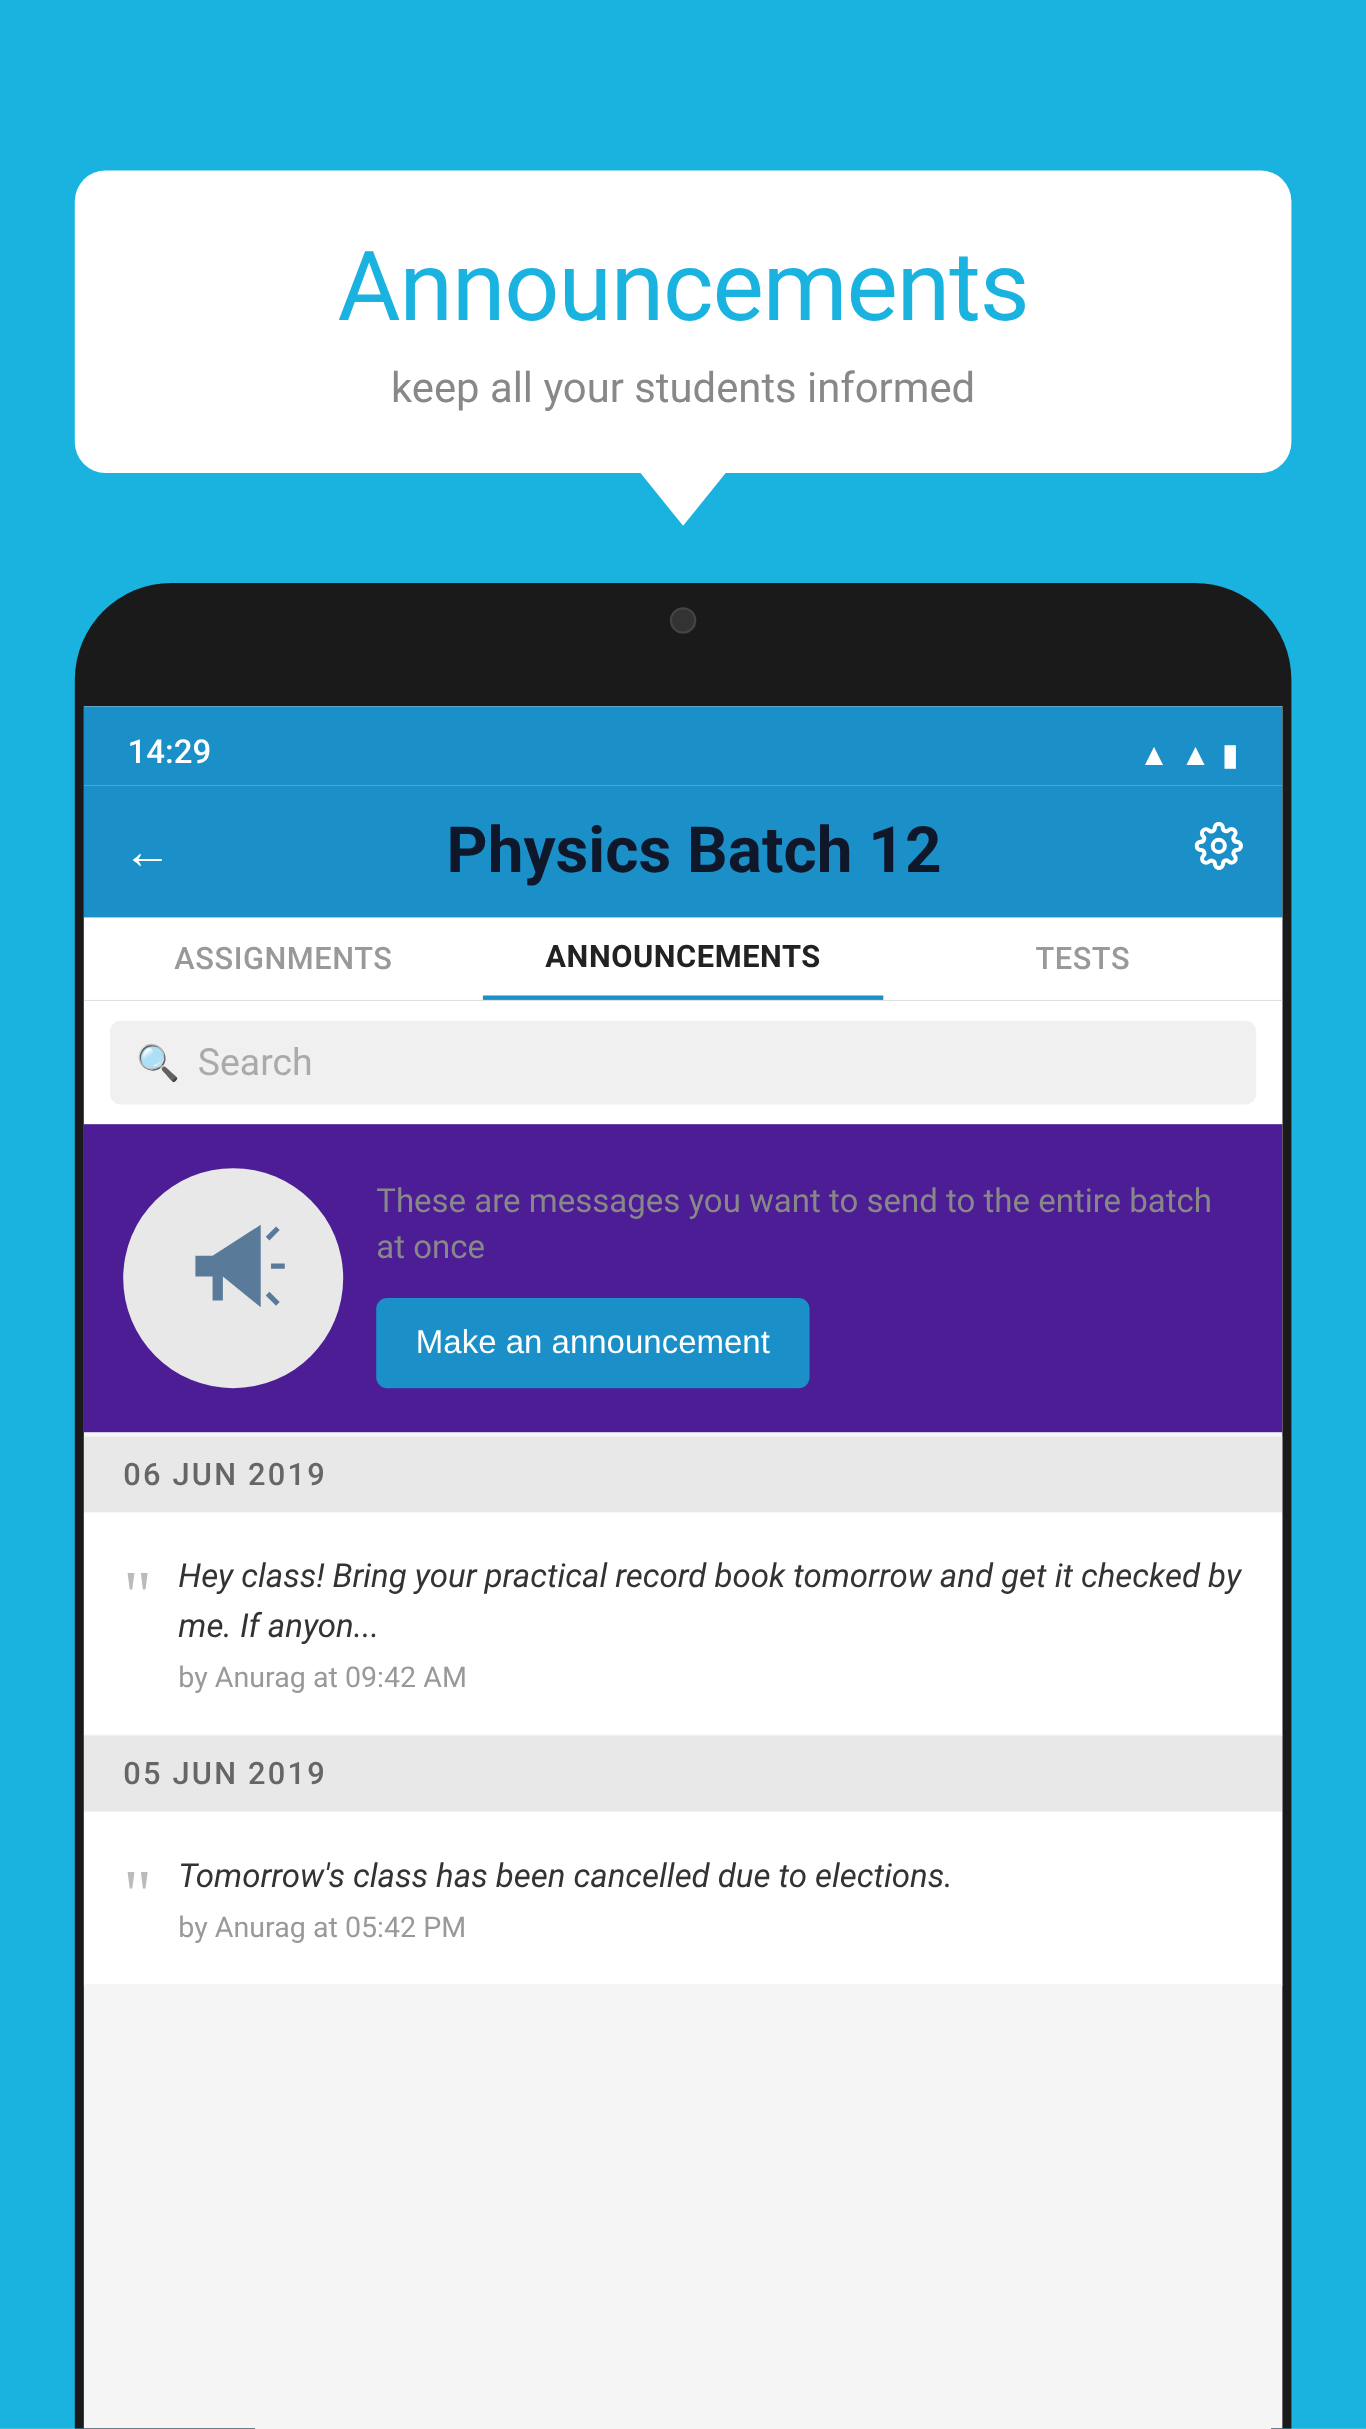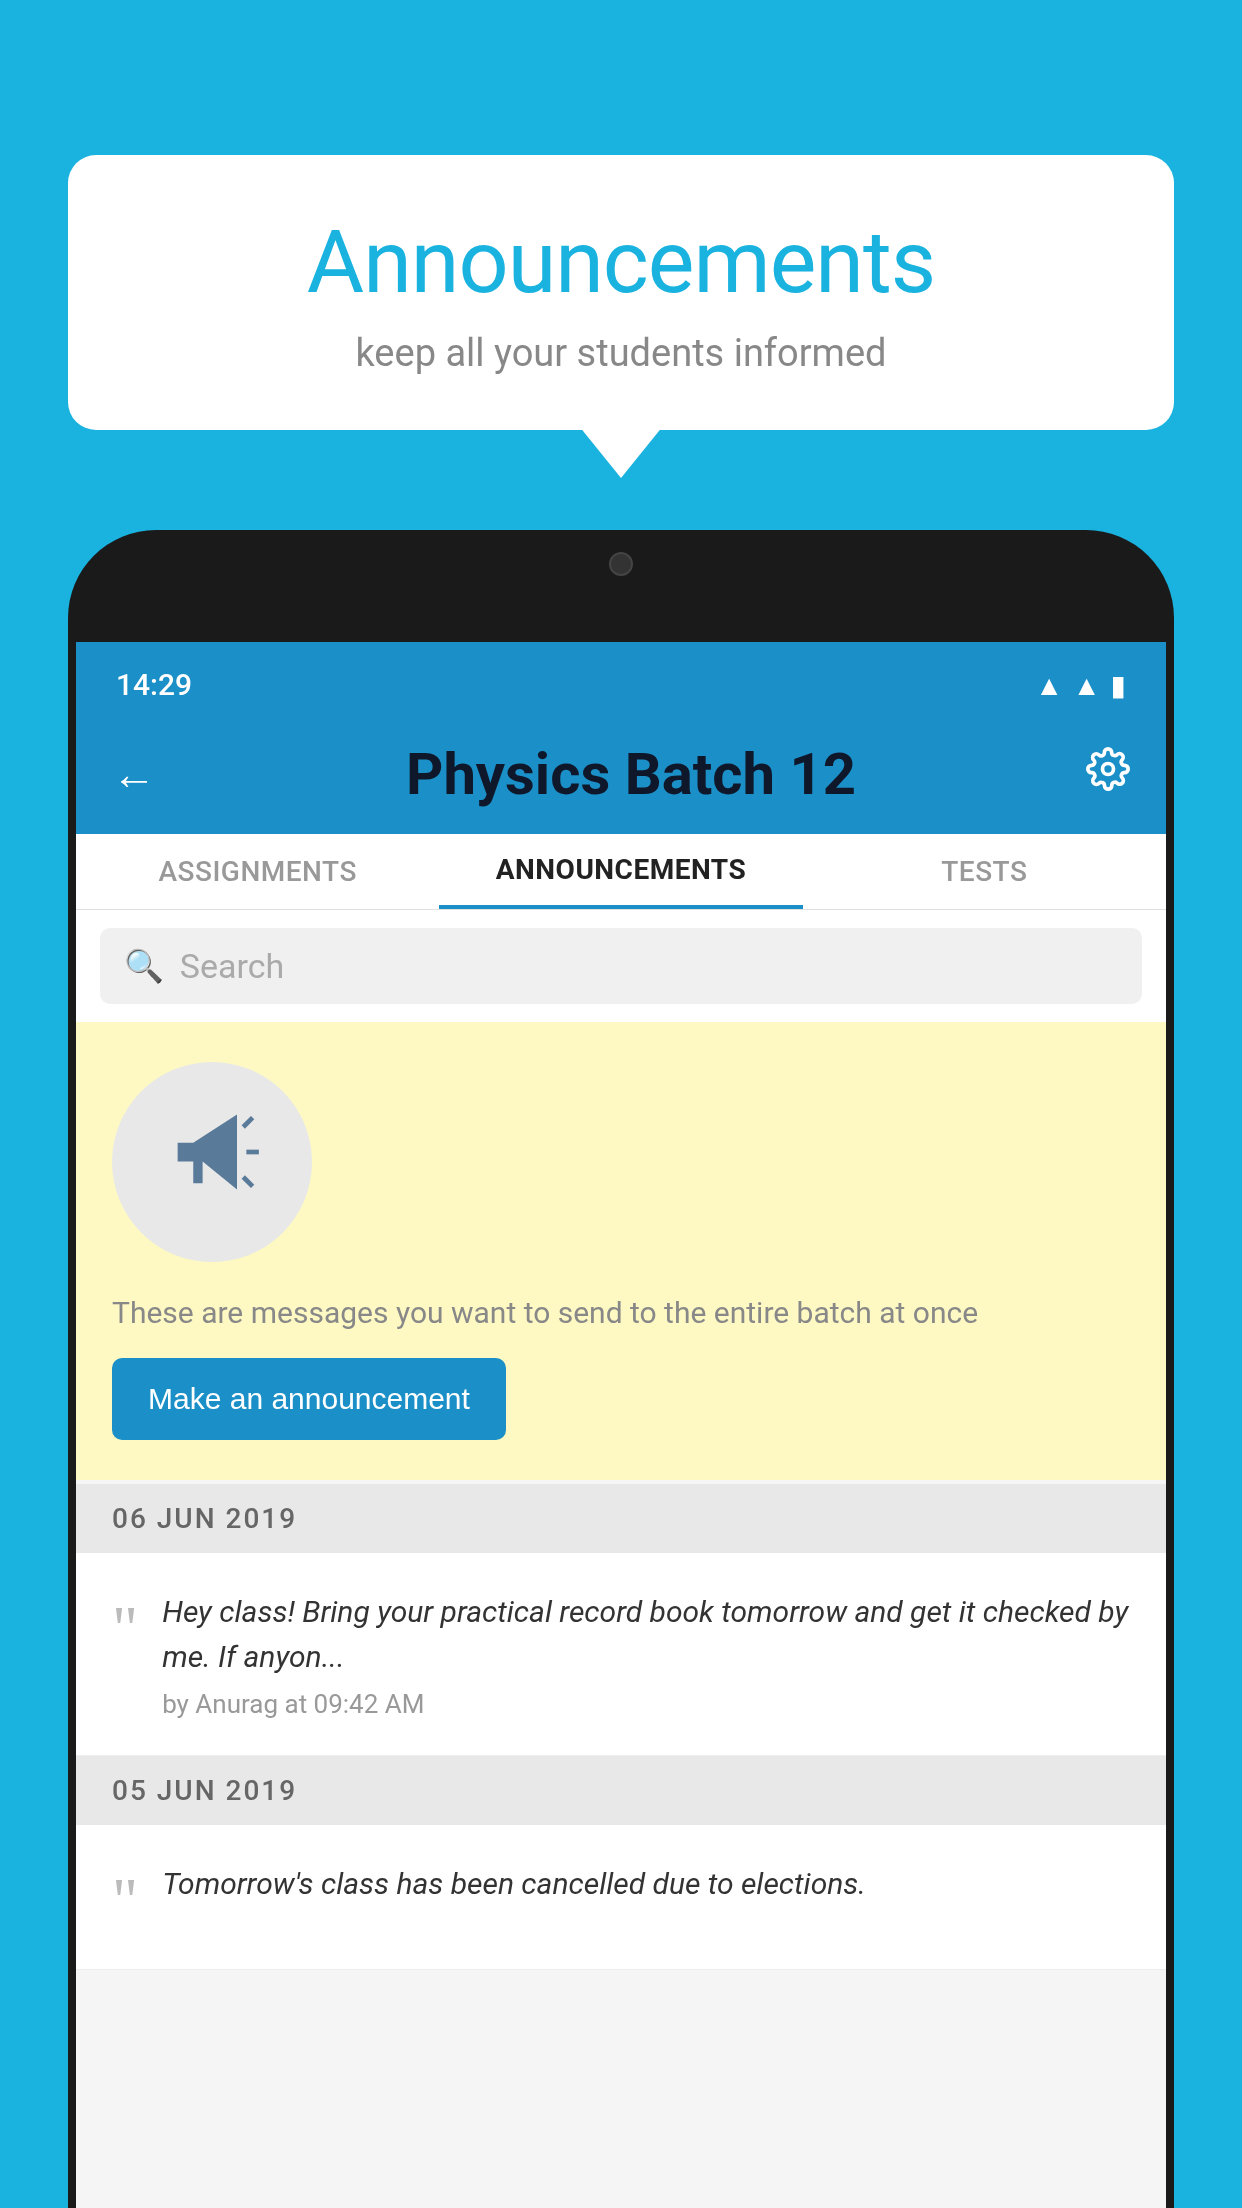--- a/index.html
+++ b/index.html
@@ -213,27 +213,26 @@
       gap: 16px;
     }
 
     .search-placeholder {
       color: #aaa;
       font-size: 34px;
     }
 
     
     .announcement-promo {
-      background: #fef9c3;
-      display: flex;
-      align-items: flex-start;
+      background: #4c1d95;
+      display: flex;
+      align-items: flex-end;
       padding: 40px 36px;
       gap: 30px;
       margin-bottom: 4px;
-      flex-direction: column;
     }
 
     .announcement-icon-circle {
       width: 200px;
       height: 200px;
       background: #e8e8e8;
       border-radius: 50%;
       display: flex;
       align-items: center;
       justify-content: center;
@@ -414,18 +413,19 @@
         </div>
       </div>
 
       <div class="date-separator">
         <span>05  JUN  2019</span>
       </div>
       <div class="announcement-item">
         <div class="quote-icon">"</div>
         <div class="announcement-content">
           <p class="announcement-message">Tomorrow's class has been cancelled due to elections.</p>
+          <p class="announcement-meta">by Anurag at 05:42 PM</p>
         </div>
       </div>
 
     </div>
   </div>
 </div>
 
 </body></html>

